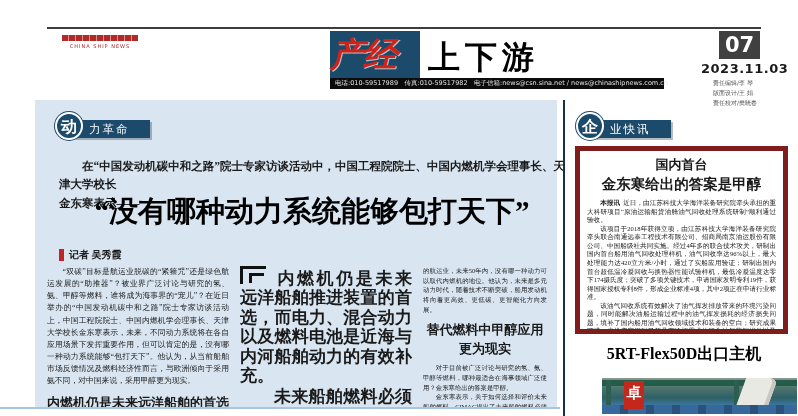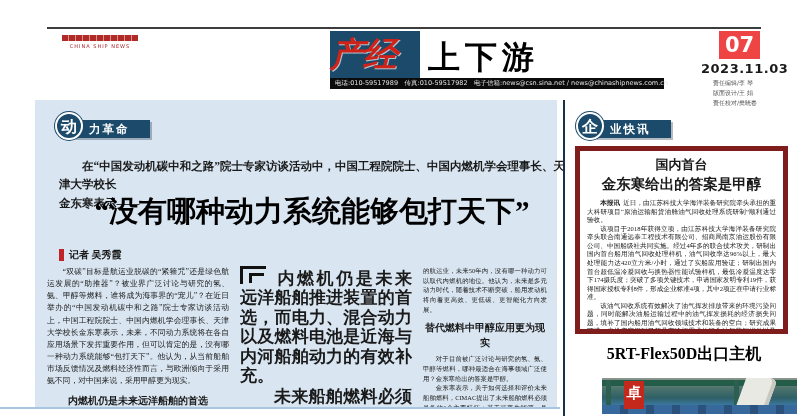--- a/index.html
+++ b/index.html
@@ -20,54 +20,54 @@
      background:#1b4a6b; text-align:left; }
   .section-box span { color:#cf2218; font-size:34px; font-weight:bold; font-style:italic;
      line-height:47px; letter-spacing:-1px; text-shadow:1px 1px 0 rgba(255,255,255,.65); }
   .section-sub { position:absolute; left:428px; top:36px; font-size:32px; font-weight:900;
      letter-spacing:5px; color:#000; }
 
   .contact-bar { position:absolute; left:330px; top:78px; width:334px; height:11px;
      background:#0b0b0b; color:#e3e3e3; font-size:6.5px; line-height:11px;
      font-family:"DejaVu Sans",sans-serif; padding-left:5px; white-space:nowrap; }
 
-  .pageno { position:absolute; left:719px; top:31px; width:41px; height:28px; background:#ef4444;
+  .pageno { position:absolute; left:719px; top:31px; width:41px; height:28px; background:#404040;
      color:#fff; font-family:"DejaVu Sans",sans-serif; font-weight:bold; font-size:21px;
      text-align:center; line-height:28px; }
   .date { position:absolute; left:701px; top:61px; font-size:13px; font-weight:bold;
      font-family:"DejaVu Sans",sans-serif; letter-spacing:.5px; }
   .credits { position:absolute; left:713px; top:78px; font-size:6px; color:#555; line-height:1.65;
      font-family:"DejaVu Sans",sans-serif; }
 
   
   .badge { position:absolute; display:flex; align-items:flex-start; }
   .badge-circle { width:28px; height:28px; background:#1b4a6b; border:2px solid #fff;
      box-shadow:0 0 0 1px #1b4a6b; border-radius:50%; color:#fff; font-size:16px; font-weight:bold;
      line-height:26px; text-align:center; position:relative; z-index:2;
      font-family:"DejaVu Sans",sans-serif; }
-  .badge-bar { background:#1b4a6b; color:#fff; font-size:11.5px; font-weight:bold; height:18px;
+  .badge-bar { background:#1b4a6b; color:#fff; font-size:11.5px; font-weight:normal; height:18px;
      line-height:18px; padding:0 20px 0 15px; margin-left:-9px; margin-top:8px;
      box-shadow:2px 2px 0 rgba(40,60,80,.35); letter-spacing:2px;
      font-family:"DejaVu Sans",sans-serif; }
 
   
   .panel { position:absolute; left:35px; top:100px; width:522px; height:309px; background:#d9e6f2; }
   .kicker { position:absolute; left:24px; top:57px; width:506px; font-size:11.5px; font-weight:bold;
      line-height:1.6; }
   .kicker .k1 { text-indent:2em; }
   .headline { position:absolute; left:16px; top:92px; width:100%; text-align:center; font-size:29px;
      font-weight:900; color:#000; }
   .byline { position:absolute; left:24px; top:148px; display:flex; align-items:center; gap:5px;
      font-size:10px; font-weight:bold; }
   .byline-mark { width:5px; height:12px; background:#c02427; }
   .columns { position:absolute; left:12px; top:166px; width:500px; height:143px; display:flex;
      gap:11px; overflow:hidden; }
   .col1 { width:182px; font-size:7.8px; line-height:1.56; text-align:justify; }
   .col1 p, .col3 p { text-indent:2em; }
-  .col-subhead { font-size:10px; font-weight:bold; text-align:center; margin:5px 0 4px;
+  .col-subhead { font-size:13px; font-weight:bold; text-align:center; margin:5px 0 4px;
      text-indent:0 !important; }
   .col2 { width:172px; position:relative; padding-top:3px; }
   .qmark-outer { position:absolute; left:0; top:0; width:26px; height:18px;
      border-top:3px solid #111; border-left:3px solid #111; }
   .qmark-inner { position:absolute; left:9px; top:7px; width:15px; height:10px;
      border-top:3px solid #111; border-left:3px solid #111; }
   .pullquote p { font-size:17px; font-weight:bold; line-height:1.14; text-align:justify;
      text-indent:2.2em; }
   .pullquote p + p { margin-top:2px; text-indent:2em; }
   .col3 { flex:1; font-size:6.4px; line-height:1.52; text-align:justify; }

